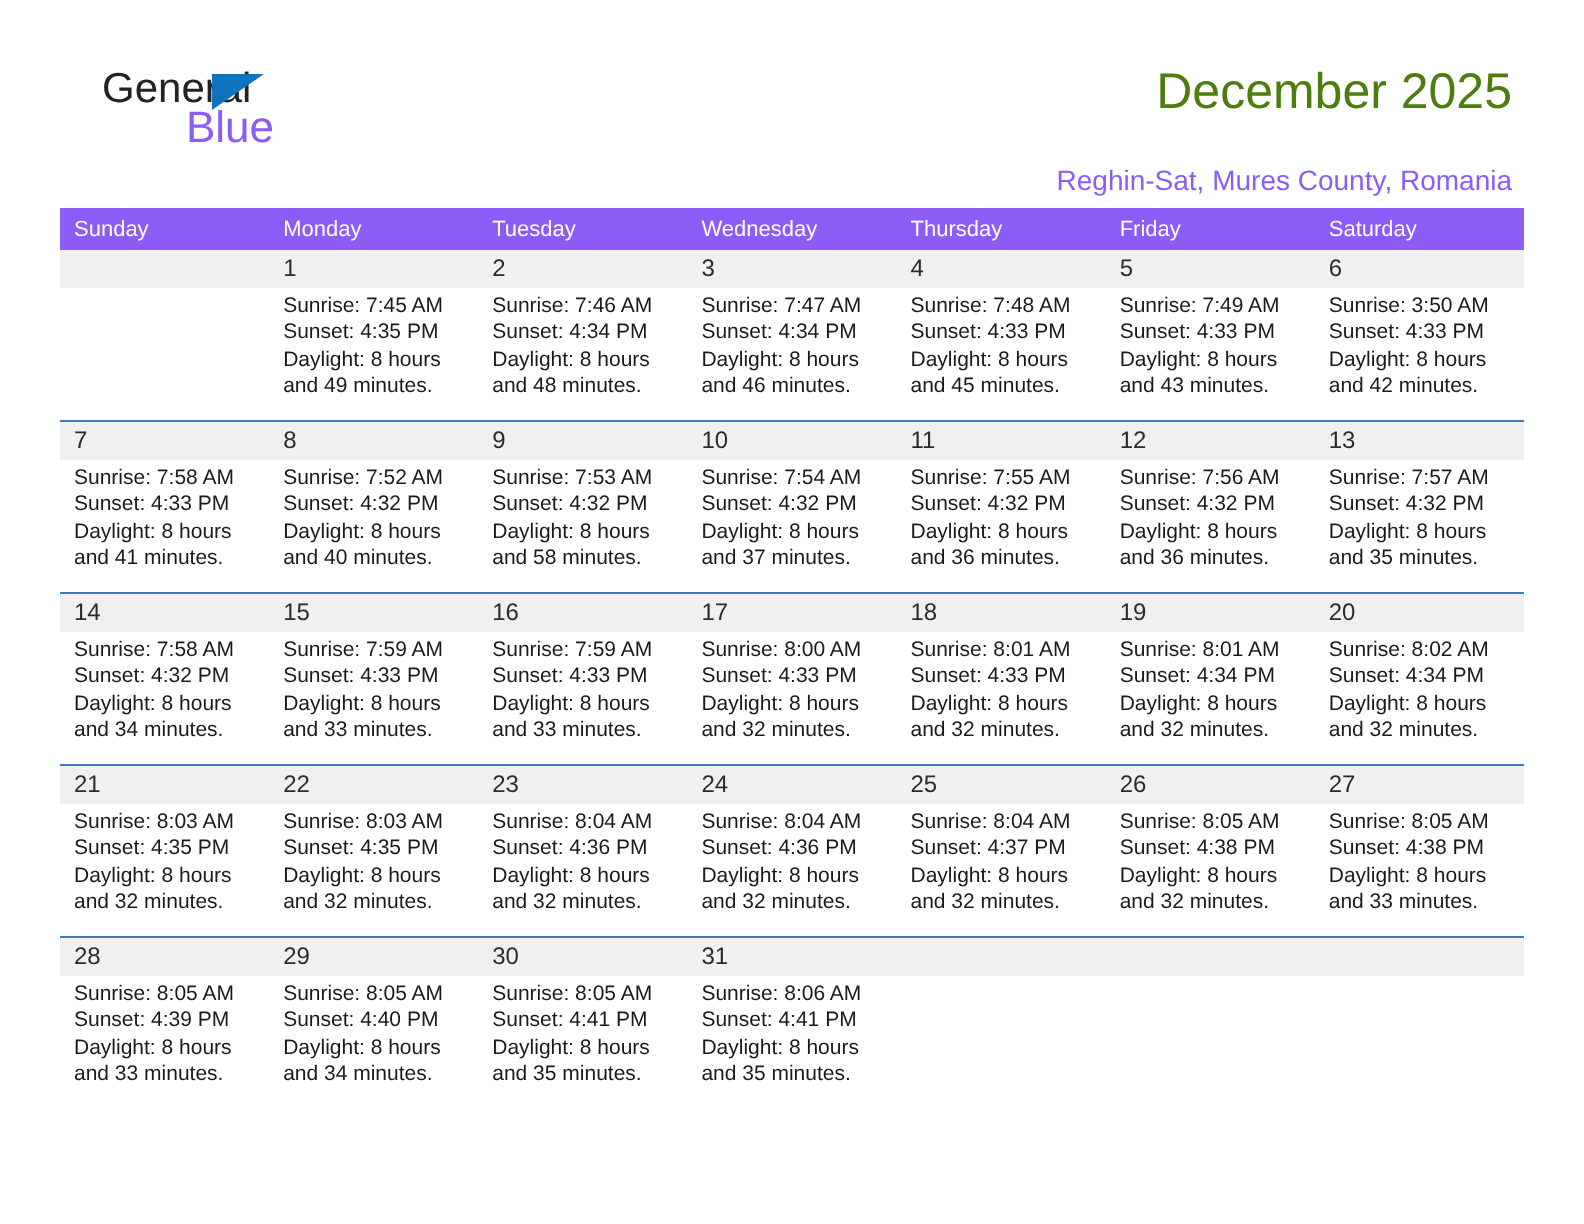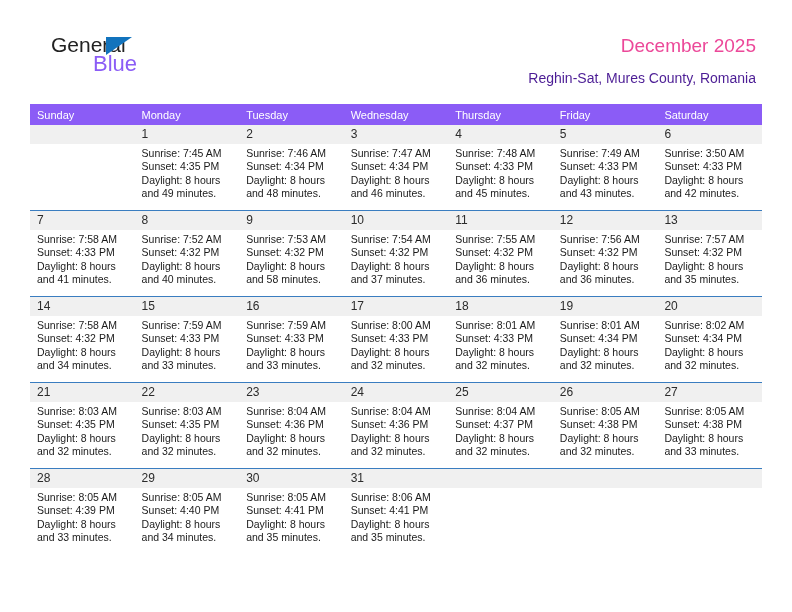--- a/index.html
+++ b/index.html
@@ -67,31 +67,31 @@
     font-family: "Liberation Sans", sans-serif;
   }
 
   .title-block {
     position: absolute;
     right: 36px;
     top: 30px;
     text-align: right;
   }
   .cal-title {
-    font-size: 19px;
-    color: #ec4899;
+    font-size: 25px;
+    color: #4d7c0f;
     line-height: 32px;
     font-weight: normal;
     white-space: nowrap;
   }
   .cal-subtitle {
     font-size: 14px;
-    color: #4c1d95;
+    color: #8b5cf6;
     line-height: 20px;
-    margin-top: 6px;
+    margin-top: 18px;
     white-space: nowrap;
   }
 
   
   .calendar {
     position: absolute;
     left: 30px;
     top: 104px;
     width: 732px;
     border-collapse: collapse;

